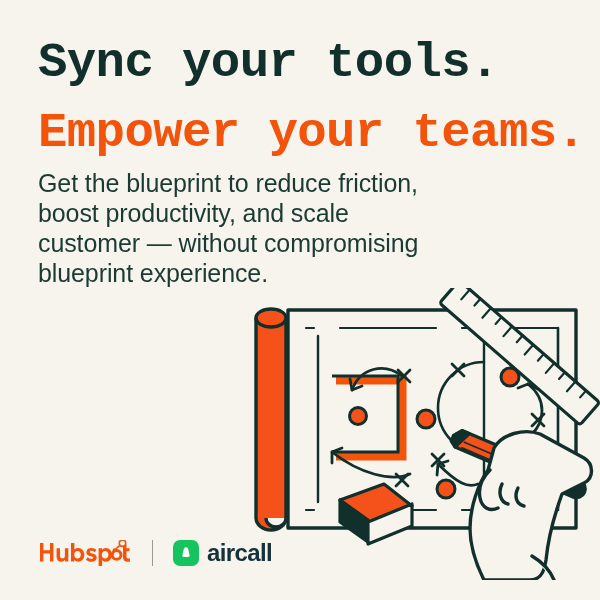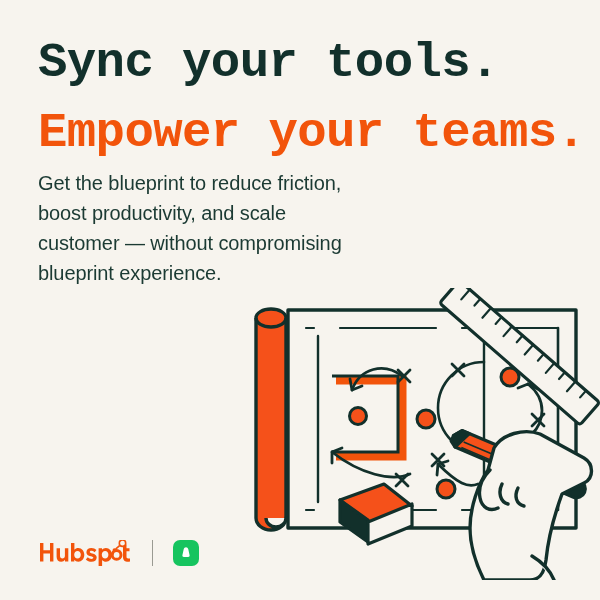--- a/index.html
+++ b/index.html
@@ -39,21 +39,21 @@
   .headline-line.dark  { color: #12302B; }
   .headline-line.accent{ color: #F2540B; margin-top: 20px; }
 
   
   .subcopy {
     position: absolute;
     left: 38px;
     top: 168px;
     width: 430px;
     color: #1B3A33;
-    font-size: 20px;
+    font-size: 25px;
     line-height: 30px;
     font-weight: 400;
     letter-spacing: -0.1px;
   }
   .subcopy-line { white-space: nowrap; }
 
   
   .illustration {
     position: absolute;
     left: 232px;
@@ -259,16 +259,17 @@
     </div>
 
     <div class="logo-divider"></div>
 
     <div class="aircall-logo">
       <span class="aircall-mark">
         <svg width="16" height="16" viewBox="0 0 16 16" xmlns="http://www.w3.org/2000/svg">
           <path d="M8 2.2c1.1 0 2 .9 2.3 2l1.3 6c.2.9-.5 1.7-1.4 1.7H5.8c-.9 0-1.6-.8-1.4-1.7l1.3-6C6 3.1 6.9 2.2 8 2.2z" fill="#FFFFFF"></path>
         </svg>
       </span>
+      <span class="aircall-word">aircall</span>
     </div>
   </div>
 
 </div>
 
 </body></html>

